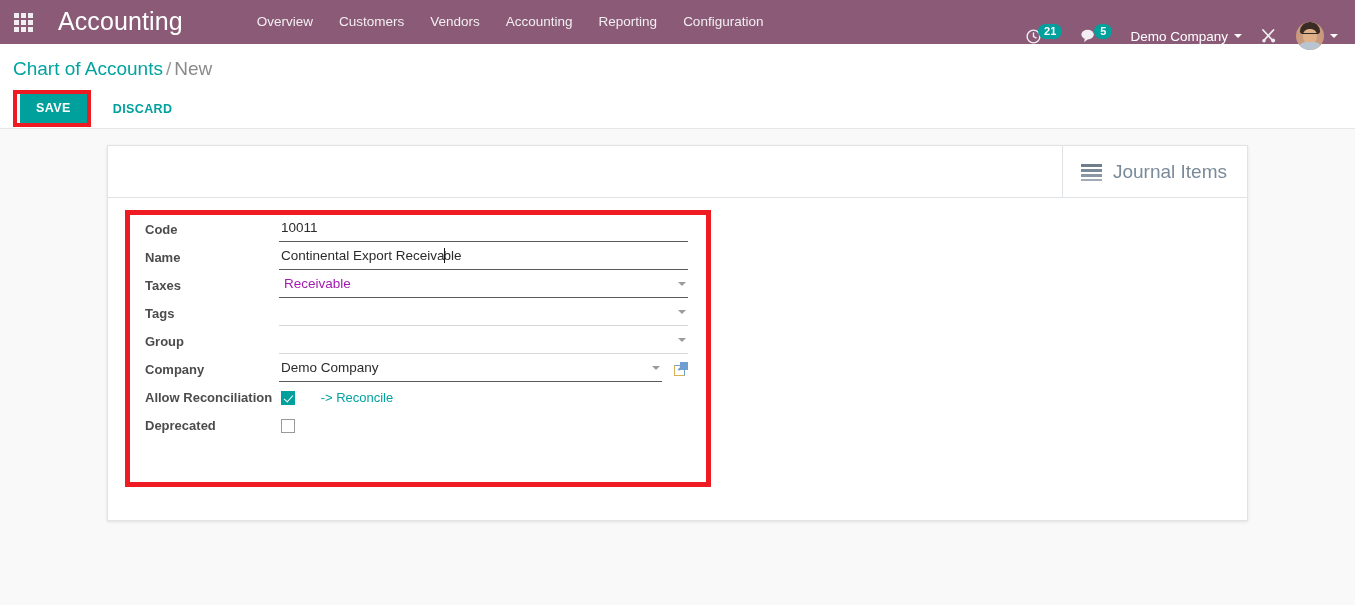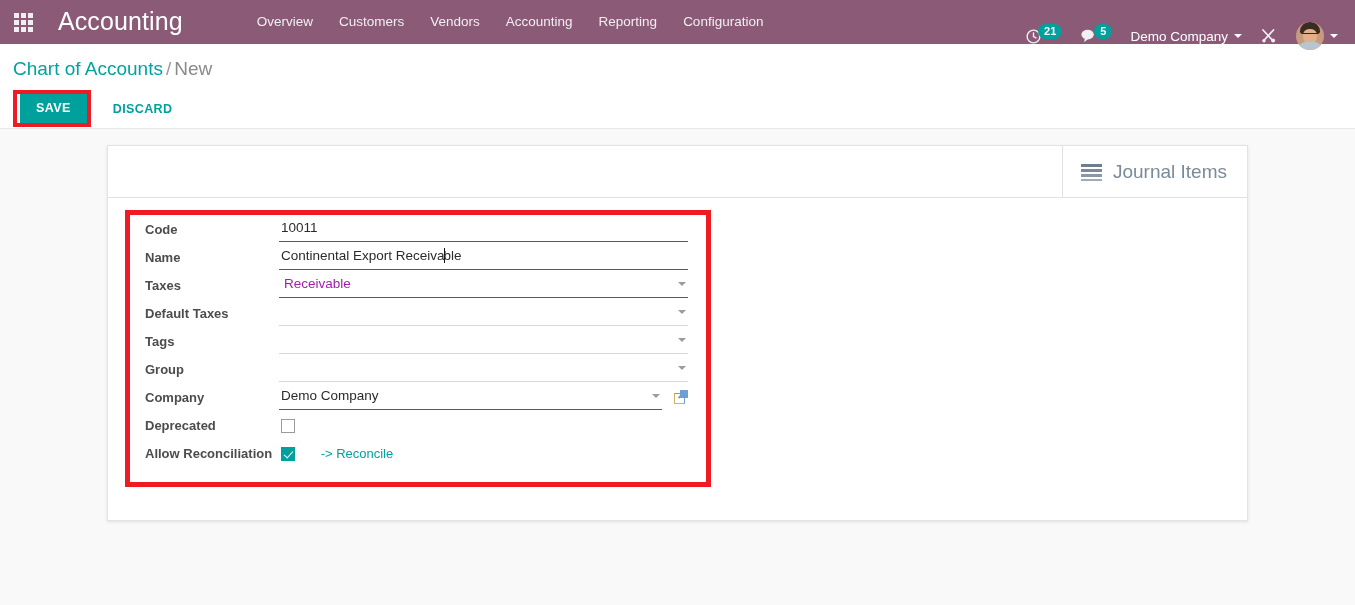--- a/index.html
+++ b/index.html
@@ -520,29 +520,20 @@
           <tr>
             <td class="fld-label">Taxes</td>
             <td class="fld-value">
               <div class="inp dark">
                 <div class="txt muted">Receivable</div>
                 <span class="caret-sel"></span>
               </div>
             </td>
           </tr>
 
-          <tr>
-            <td class="fld-label">Default Taxes</td>
-            <td class="fld-value">
-              <div class="inp light">
-                <div class="txt"></div>
-                <span class="caret-sel"></span>
-              </div>
-            </td>
-          </tr>
 
           <tr>
             <td class="fld-label">Tags</td>
             <td class="fld-value">
               <div class="inp light">
                 <div class="txt"></div>
                 <span class="caret-sel"></span>
               </div>
             </td>
           </tr>
@@ -567,32 +558,32 @@
                 </div>
                 <span class="ext-link">
                   <span class="box"></span>
                     <span class="arr"></span>
                 </span>
               </div>
             </td>
           </tr>
 
           <tr>
-            <td class="fld-label">Deprecated</td>
-            <td class="fld-value cbx-cell">
-              <span class="cbx"></span>
-            </td>
-          </tr>
-
-          <tr>
             <td class="fld-label">Allow Reconciliation</td>
             <td class="fld-value cbx-cell">
               <span class="cbx checked"></span>
               <span class="reconcile-link">-&gt; Reconcile</span>
             </td>
           </tr>
 
+          <tr>
+            <td class="fld-label">Deprecated</td>
+            <td class="fld-value cbx-cell">
+              <span class="cbx"></span>
+            </td>
+          </tr>
+
         </tbody>
       </table>
     </div>
 
   </div>
 </div>
 
 </body></html>

